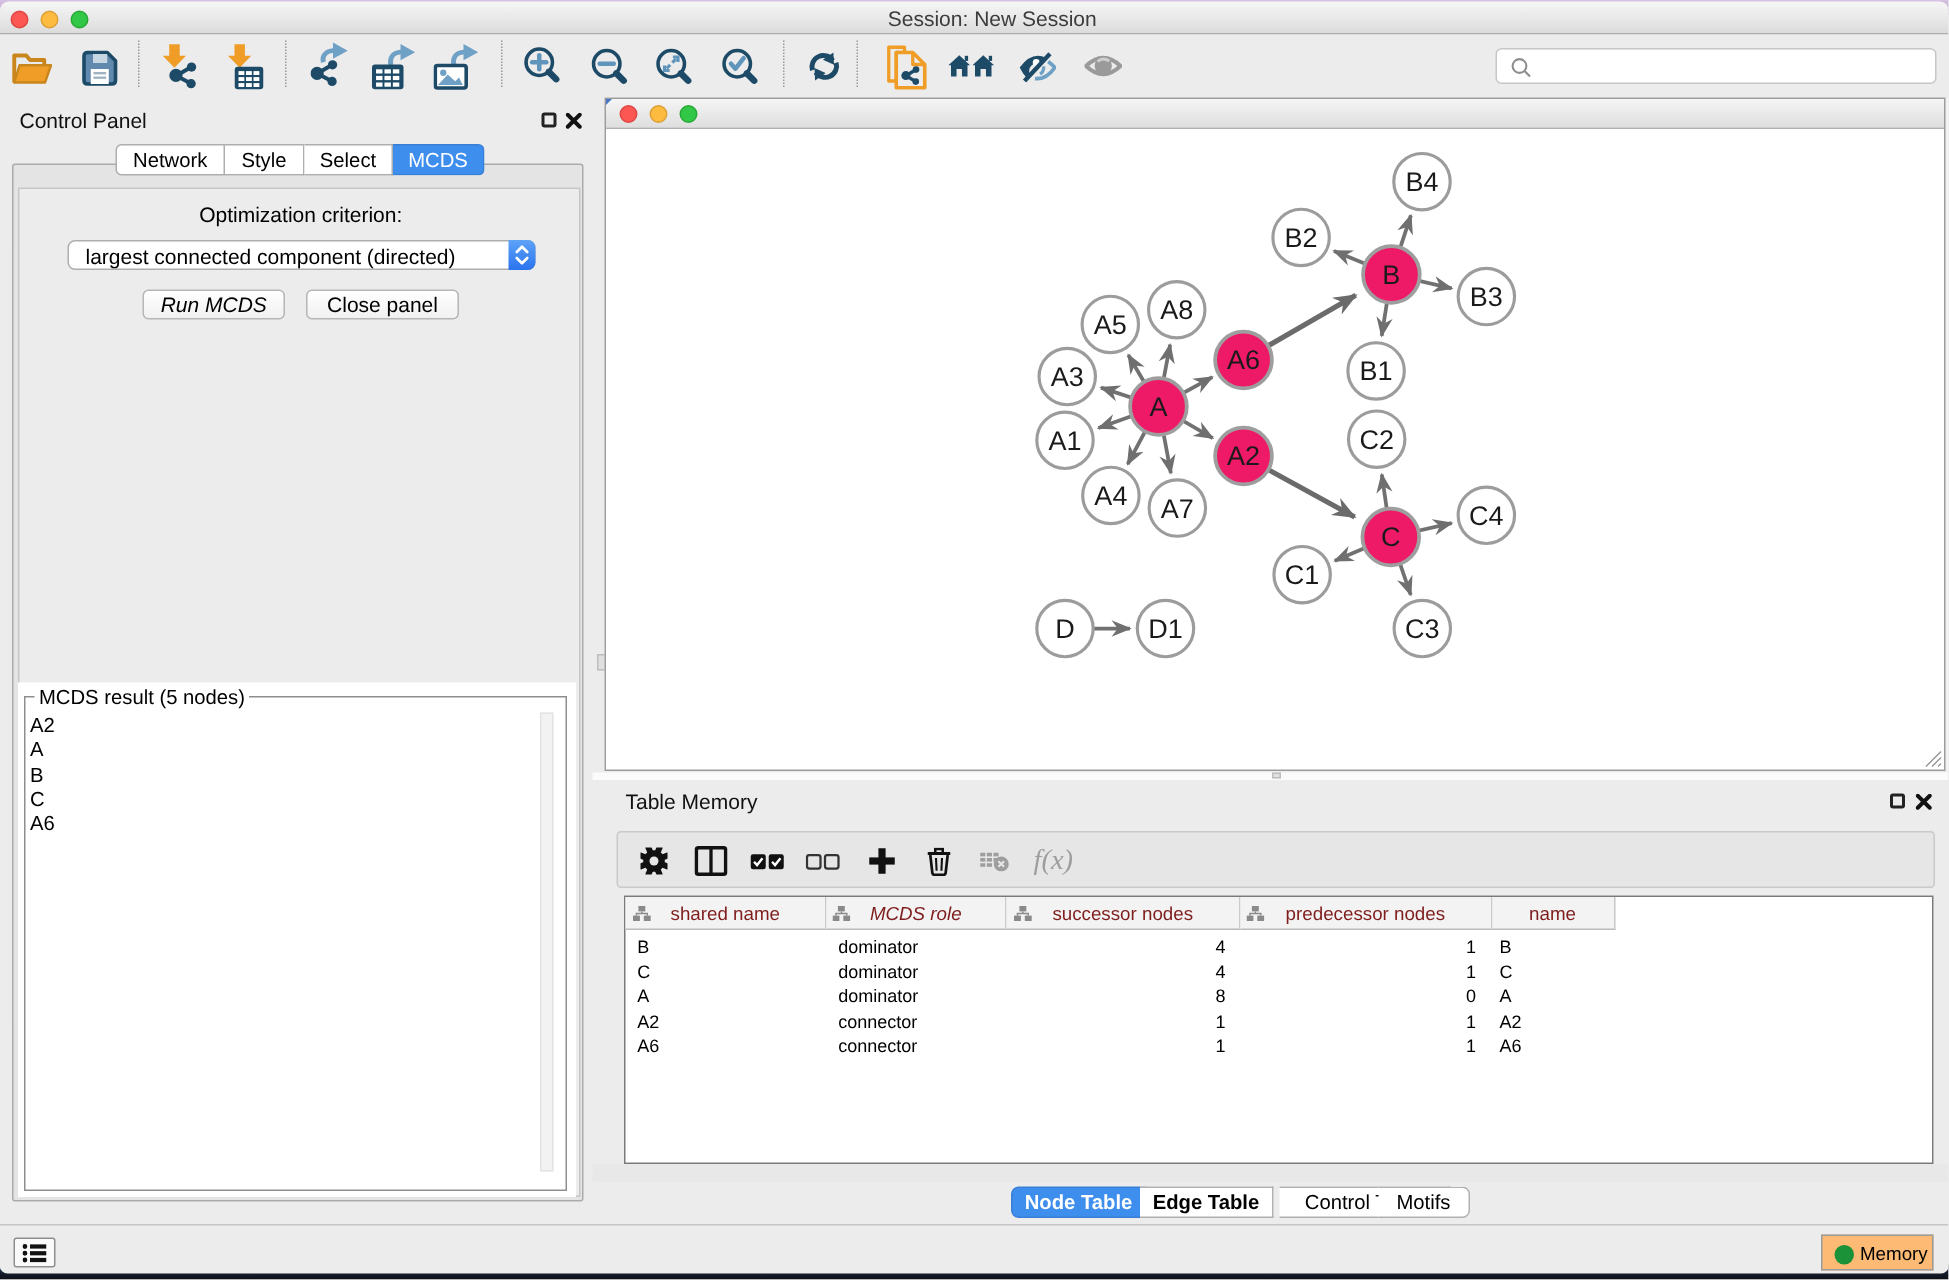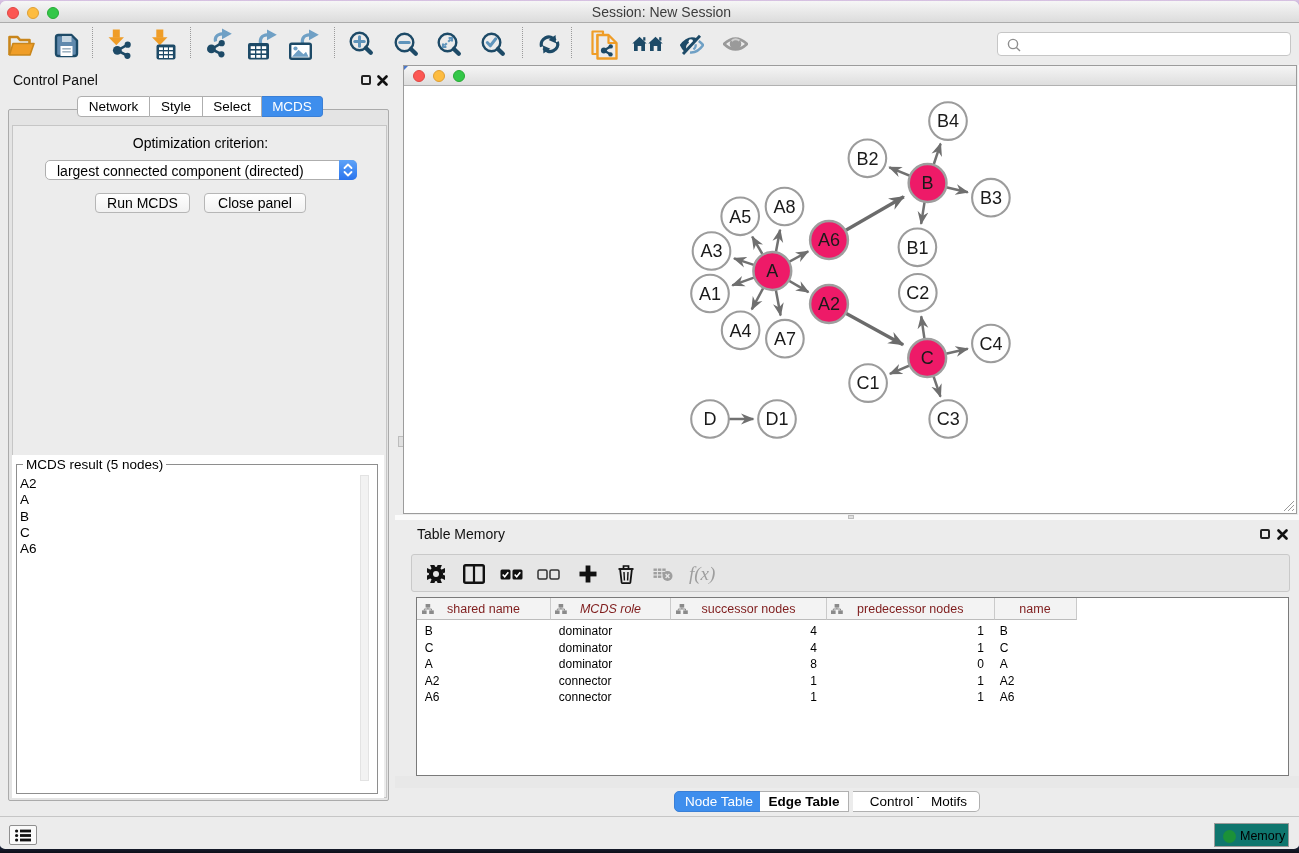--- a/index.html
+++ b/index.html
@@ -60,21 +60,21 @@
 #tp-title { position:absolute; left:417px; top:464px; font-size:14px; color:#111; }
 #tp-toolbar { position:absolute; left:411px; top:492px; width:879px; height:38px; background:#e6e6e6; border:1px solid #c9c9c9; border-radius:3px; }
 #tp-table { position:absolute; left:416px; top:535px; width:873px; height:179px; background:#ffffff; border:1px solid #7a7a7a; }
 .th-cell { position:absolute; top:0; height:22px; background:#f3f3f3; border-right:1px solid #cacaca; border-bottom:1px solid #bcbcbc; font-size:12.5px; color:#7f1d1d; display:flex; align-items:center; justify-content:center; }
 .td { position:absolute; font-size:12px; color:#000; height:16px; line-height:16px; }
 .btab { position:absolute; top:729px; height:21px; background:#fff; border:1px solid #b0b0b0; font-size:13.5px; color:#000; display:flex; align-items:center; justify-content:center; }
 
 
 #statusbar { position:absolute; left:0; top:815px; width:1299px; height:31px; border-top:1px solid #c6c6c6; background:#ececec; }
 #listbtn { position:absolute; left:9px; top:8px; width:28px; height:20px; background:#fafafa; border:1px solid #8f8f8f; border-radius:2px; }
-#membtn { position:absolute; left:1214px; top:6px; width:75px; height:24px; background:#0f766e; border:1px solid #9b9b9b; font-size:13px; color:#000; }
+#membtn { position:absolute; left:1214px; top:6px; width:75px; height:24px; background:#fdba74; border:1px solid #9b9b9b; font-size:13px; color:#000; }
 #memdot { position:absolute; left:8px; top:5.5px; width:13px; height:13px; border-radius:50%; background:#1b9138; }
 </style>
 </head>
 <body>
 <div id="desk-top"></div>
 <div id="desk-bottom"></div>
 <div id="app">
   <div id="titlebar">
     <div class="tl t-red"></div>
       <div class="tl t-yel"></div>
@@ -243,21 +243,21 @@
         <div id="dropdown">
           <div class="dtext">largest connected component (directed)</div>
           <div id="spinner">
             <svg width="18" height="20" viewBox="0 0 18 20">
                 <path d="M5.5 8 L9 4.5 L12.5 8" fill="none" stroke="#fff" stroke-width="1.8" stroke-linecap="round" stroke-linejoin="round"></path>
                 <path d="M5.5 12 L9 15.5 L12.5 12" fill="none" stroke="#fff" stroke-width="1.8" stroke-linecap="round" stroke-linejoin="round"></path>
               </svg>
           </div>
         </div>
         <div id="optlabel">Optimization criterion:</div>
-        <div class="aquabtn" style="left:82px; width:95px;">Run MCDS</div>
+        <div class="aquabtn" style="left:82px; width:95px;font-style:italic;">Run MCDS</div>
         <div class="aquabtn" style="left:191px; width:102px;">Close panel</div>
         <div id="whitebox">
           <div id="fieldset">
             <div id="fs-legend">MCDS result (5 nodes)</div>
             <div id="fs-list">A2<br>A<br>B<br>C<br>A6</div>
             <div id="fs-scroll"></div>
           </div>
         </div>
       </div>
     </div>
@@ -474,21 +474,21 @@
       <div class="td" style="left:141.8px;top:74.6px;">connector</div>
       <div class="td" style="left:300px;top:74.6px;width:100px;text-align:right;">1</div>
       <div class="td" style="left:467px;top:74.6px;width:100px;text-align:right;">1</div>
       <div class="td" style="left:582.7px;top:74.6px;">A2</div>
       <div class="td" style="left:7.8px;top:90.9px;">A6</div>
       <div class="td" style="left:141.8px;top:90.9px;">connector</div>
       <div class="td" style="left:300px;top:90.9px;width:100px;text-align:right;">1</div>
       <div class="td" style="left:467px;top:90.9px;width:100px;text-align:right;">1</div>
       <div class="td" style="left:582.7px;top:90.9px;">A6</div>
     </div>
-    <div class="btab" style="left:674px; width:90px; background:#3e8eed; border-color:#3a7fd6; color:#fff; border-radius:5px 0 0 5px;">Node Table</div>
+    <div class="btab" style="left:674px; width:90px; background:#3e8eed; border-color:#3a7fd6; color:#fff; border-radius:5px 0 0 5px;font-weight:bold;">Node Table</div>
     <div class="btab" style="left:760px; width:89px; border-left:none;font-weight:bold;">Edge Table</div>
     <div class="btab" style="left:853px; width:114px; border-left:none;">Control Table</div>
     <div class="btab" style="left:919px; width:61px; border-left:none; border-radius:0 5px 5px 0;">Motifs</div>
   </div>
   <div id="statusbar">
     <div id="listbtn">
       <svg width="16" height="13" viewBox="0 0 16 13" style="position:absolute;left:5px;top:3px;">
         <circle cx="1.6" cy="2" r="1.6" fill="#111"></circle>
           <rect x="5" y="0.6" width="11" height="2.8" fill="#111"></rect>
         <circle cx="1.6" cy="6.5" r="1.6" fill="#111"></circle>

